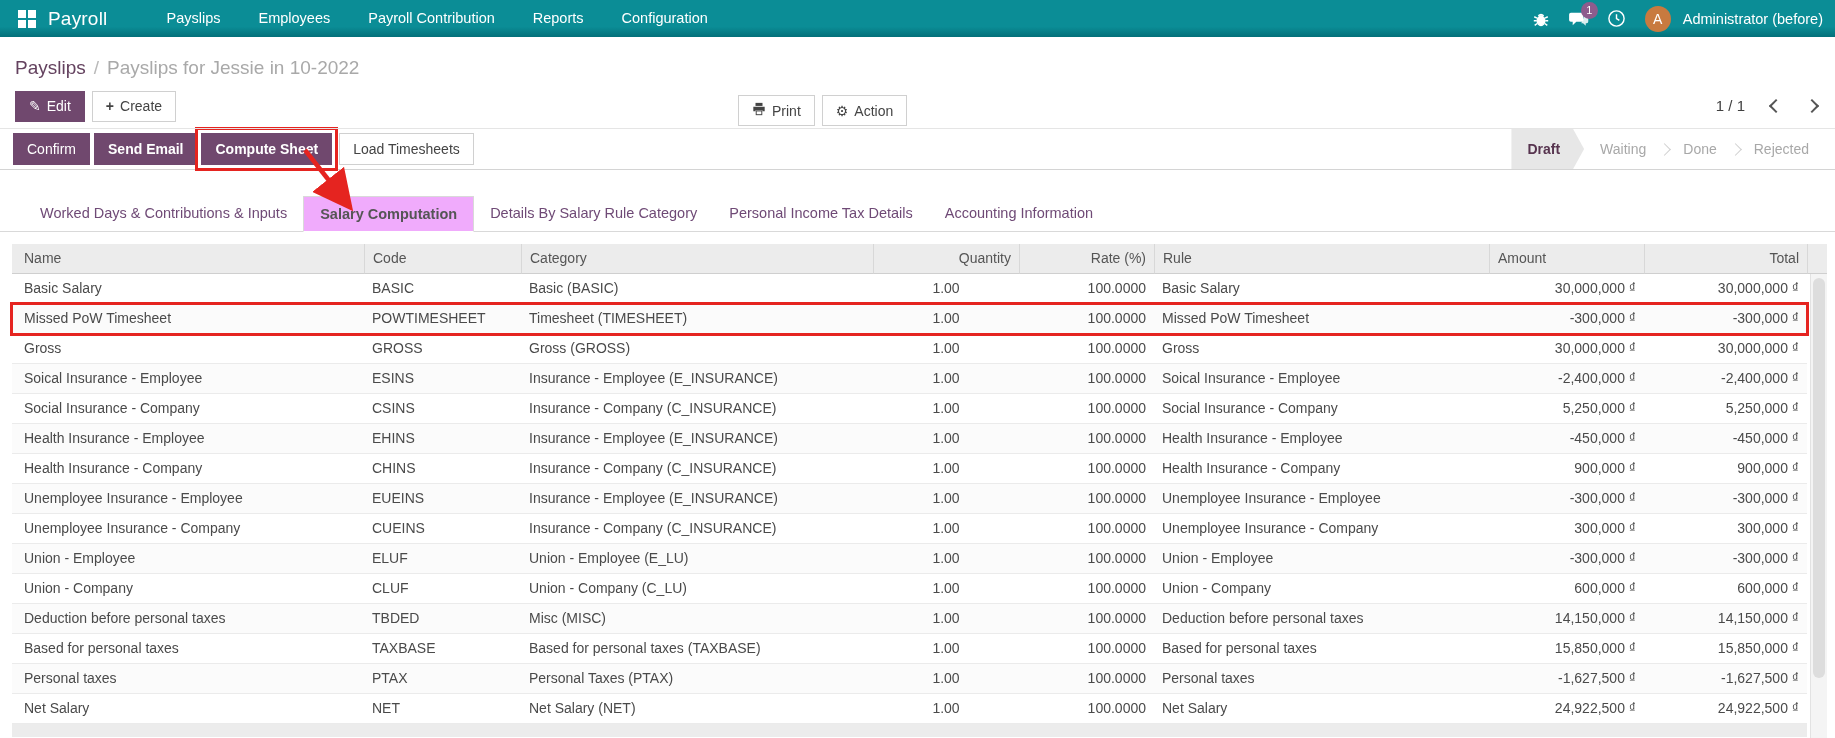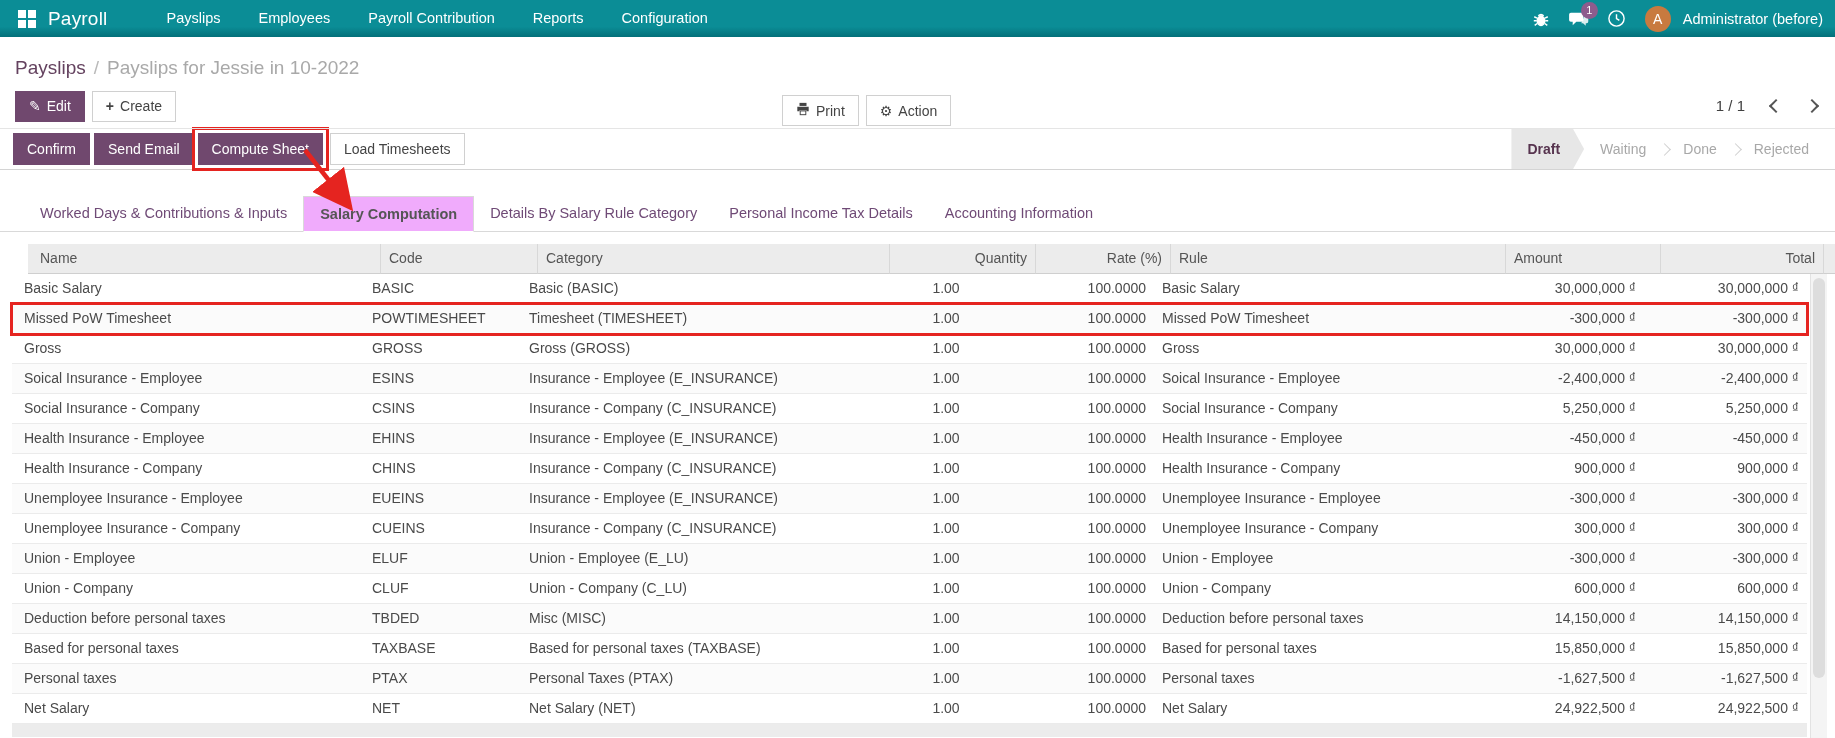--- a/index.html
+++ b/index.html
@@ -41,52 +41,52 @@
   .bc-current { color: #a9a9a9; }
   .cp-buttons { margin-top: 7px; display: flex; align-items: center; height: 34px; }
   .btn {
     font-size: 14px; height: 31px; padding: 0 13px; border: 1px solid transparent;
     display: inline-flex; align-items: center; gap: 6px; cursor: pointer; background: #fff;
     color: #444; white-space: nowrap;
   }
   .btn.primary { background: var(--accent-purple); border-color: var(--accent-purple); color: #fff; }
   .btn.default { border-color: #d0d0d0; }
   .btn + .btn { margin-left: 7px; }
-  .center-buttons { position: absolute; left: 782px; top: 58px; display: flex; }
+  .center-buttons { position: absolute; left: 738px; top: 58px; display: flex; }
   .pager { position: absolute; right: 18px; top: 60px; display: flex; align-items: center; gap: 26px; }
   .pager-value { font-size: 15px; color: #404040; }
   .chev { width: 10px; height: 10px; border-left: 2px solid #555; border-bottom: 2px solid #555; cursor: pointer; }
   .chev.prev { transform: rotate(45deg); }
   .chev.next { transform: rotate(225deg); }
 
   
   .statusbar { height: 41px; border-bottom: 1px solid #d4d4d4; display: flex; align-items: center; padding: 0 10px 0 13px; }
   .sb-buttons { display: flex; align-items: center; }
   .sb-buttons .btn { height: 32px; }
-  .sb-buttons .btn.primary + .btn.primary { margin-left: 4px; }
+  .sb-buttons .btn.primary + .btn.primary { margin-left: 4px; font-weight: bold; }
   .btn.annotated { outline: 3px solid var(--annotation-red); outline-offset: 3px; }
   .sb-states { margin-left: auto; display: flex; align-items: center; height: 100%; }
   .state { font-size: 14px; color: #a8a8a8; padding: 0 16px; line-height: 40px; cursor: pointer; white-space: nowrap; }
   .state.active {
     color: #57344f; font-weight: bold; background: #e7e7e7;
     clip-path: polygon(0 0, calc(100% - 11px) 0, 100% 50%, calc(100% - 11px) 100%, 0 100%);
     padding: 0 24px 0 16px;
   }
   .state-sep { width: 9px; height: 9px; border-top: 1px solid #cfcfcf; border-right: 1px solid #cfcfcf; transform: rotate(45deg); margin: 0 -2px; }
 
   
   .notebook { padding: 26px 0 0 0; }
   .tabs { display: flex; align-items: stretch; height: 36px; border-bottom: 1px solid #d9d9d9; padding-left: 24px; }
   .tab { font-size: 14.5px; color: #6f4a76; padding: 0 16px; line-height: 34px; cursor: pointer; white-space: nowrap; }
   .tab.active { color: #555; background: #f0abfc; border: 1px solid #d9d9d9; border-bottom-color: #fff; margin-bottom: -1px; font-weight: bold; }
 
   
   .list-table { position: relative; margin-top: 12px; height: 494px; padding-left: 12px; }
   .thead { display: flex; width: 1815px; }
-  .hrow { display: flex; margin-left: 16px; }
+  .hrow { display: flex; }
   .hcell, .hgutter {
     background: #ececec; height: 30px; line-height: 29px; font-size: 14px; color: #555;
     padding: 0 8px; border-bottom: 1px solid #cfcfcf; cursor: pointer; overflow: hidden; white-space: nowrap;
   }
   .hcell + .hcell { border-left: 1px solid #d8d8d8; }
   .hgutter { width: 20px; border-left: 1px solid #d8d8d8; cursor: default; }
   .trow { display: flex; width: 1795px; height: 30px; border-bottom: 1px solid #ebebeb; background: #fff; cursor: pointer; }
   .trow:nth-child(even) { background: #fbfbfb; }
   .trow.hl { outline: 3px solid var(--annotation-red); outline-offset: -1px; position: relative; z-index: 2; }
   .cell { font-size: 14px; color: #4a4a4a; line-height: 29px; padding: 0 8px; overflow: hidden; white-space: nowrap; }

